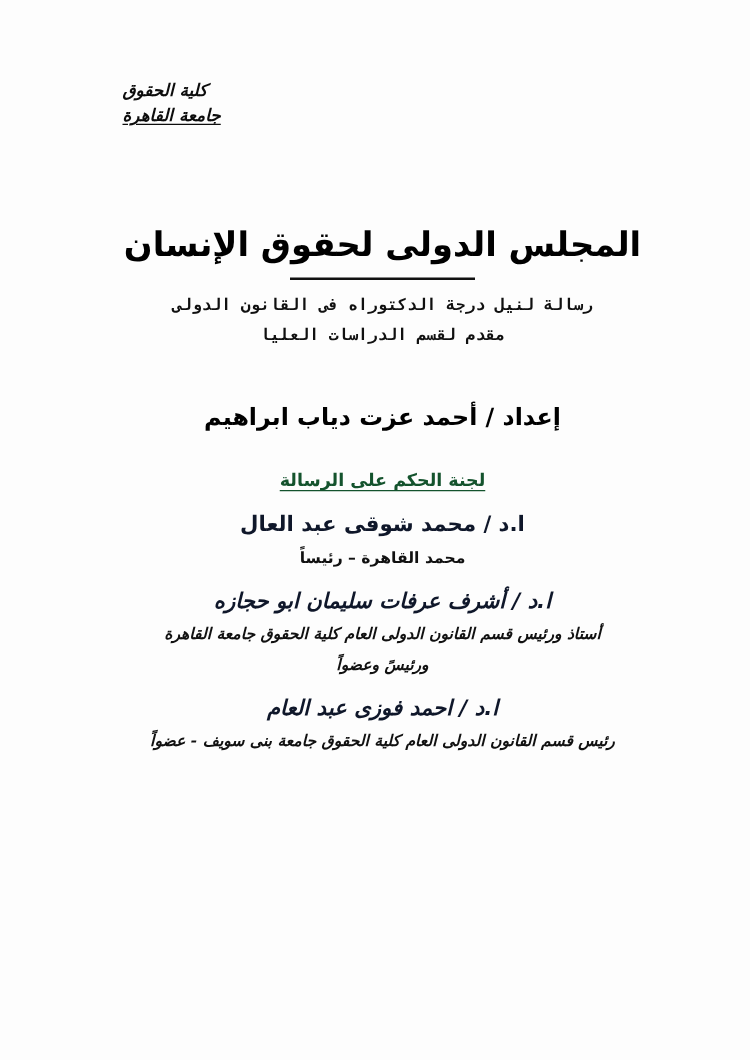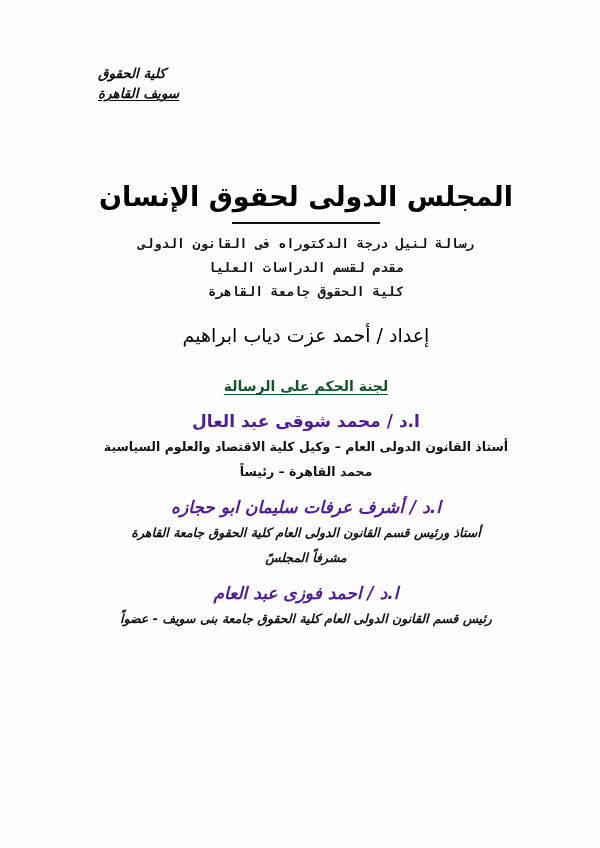--- a/index.html
+++ b/index.html
@@ -75,90 +75,88 @@
   }
   .subtitle-block .sub {
     font-size: 13px;
     font-weight: bold;
     color: #101010;
     font-family: Liberation Mono, monospace;
   }
 
   
   .author {
-    margin-top: 19px;
+    margin-top: 42px;
     font-size: 19px;
-    font-weight: normal;
+    font-weight: bold;
     color: #000;
   }
 
   
   .committee-heading {
     margin-top: 32px;
     font-size: 14px;
     font-weight: bold;
     color: #14532d;
     text-decoration: underline;
     text-underline-offset: 3px;
   }
 
   .member {
     margin-top: 16px;
   }
   .member .m-name {
     font-size: 17px;
     font-weight: bold;
-    color: #4c1d95;
+    color: #0f172a;
     line-height: 1.35;
   }
   .member .m-role {
     font-size: 12.5px;
     font-weight: bold;
     color: #111;
     line-height: 1.75;
     margin-top: 3px;
   }
   .member.tight { margin-top: 13px; font-style: italic; }
 </style>
 </head>
 <body>
 
 <div class="page">
   <div class="inner">
 
     <div class="faculty-header">
       <div class="line">كلية الحقوق</div>
-      <div class="line underline">سويف القاهرة</div>
+      <div class="line underline">جامعة القاهرة</div>
     </div>
 
     <div class="title-block">
       <div class="main-title">المجلس الدولى لحقوق الإنسان</div>
       <div class="title-rule"></div>
     </div>
 
     <div class="subtitle-block">
       <div class="sub">رسالة لنيل درجة الدكتوراه فى القانون الدولى</div>
       <div class="sub">مقدم لقسم الدراسات العليا</div>
-      <div class="sub">كلية الحقوق جامعة القاهرة</div>
     </div>
 
     <div class="author">إعداد / أحمد عزت دياب ابراهيم</div>
 
     <div class="committee-heading">لجنة الحكم على الرسالة</div>
 
     <div class="member">
       <div class="m-name">ا.د / محمد شوقى عبد العال</div>
-      <div class="m-role">أستاذ القانون الدولى العام – وكيل كلية الاقتصاد والعلوم السياسية</div>
       <div class="m-role">محمد القاهرة – رئيساً</div>
     </div>
 
     <div class="member tight">
       <div class="m-name">ا.د / أشرف عرفات سليمان ابو حجازه</div>
       <div class="m-role">أستاذ ورئيس قسم القانون الدولى العام كلية الحقوق جامعة القاهرة</div>
-      <div class="m-role">مشرفاً المجلسً</div>
+      <div class="m-role">ورئيسً وعضواً</div>
     </div>
 
     <div class="member tight">
       <div class="m-name">ا.د / احمد فوزى عبد العام</div>
       <div class="m-role">رئيس قسم القانون الدولى العام كلية الحقوق جامعة بنى سويف - عضواً</div>
     </div>
 
   </div>
 </div>
 

